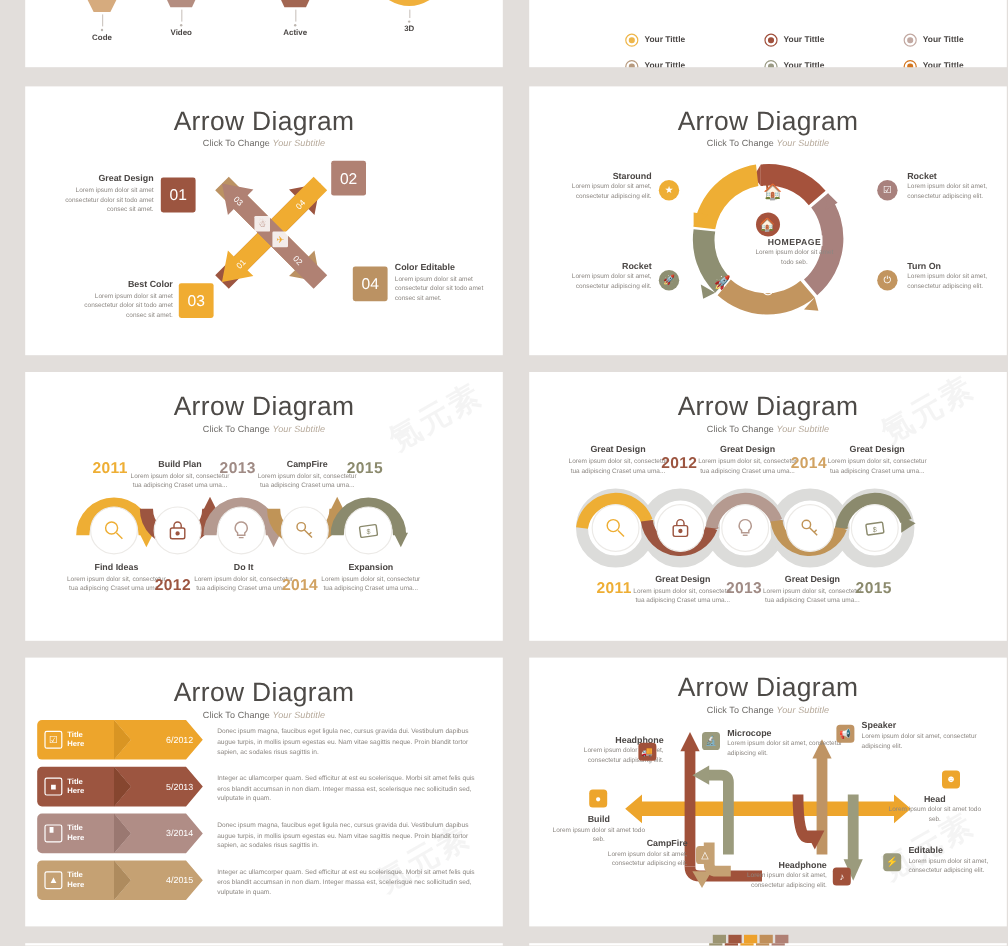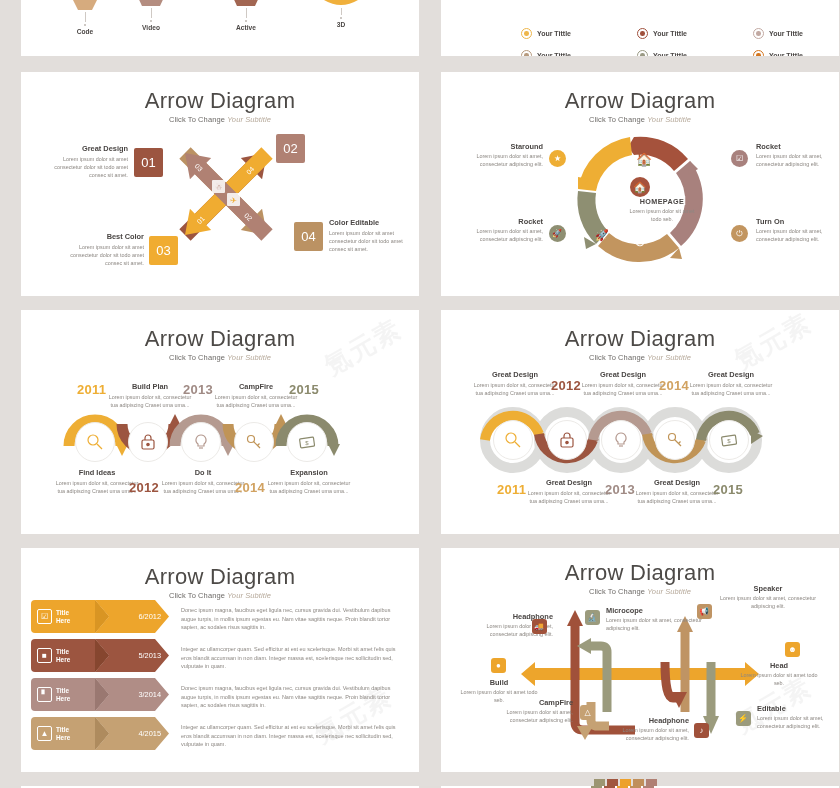--- a/index.html
+++ b/index.html
@@ -628,21 +628,21 @@
       </div>
       <div class="sq-ic" style="left:91px;top:71px;background:#a0513a;">🚚</div>
 
       <div class="sq-ic" style="left:144px;top:62px;background:#9b9b7d;">🔬</div>
       <div style="position:absolute;left:165px;top:58px;width:98px;" class="ta-l">
         <div class="h4">Microcope</div>
         <div class="p" style="margin-top:2px;">Lorem ipsum dolor sit amet, consectetur adipiscing elit.</div>
       </div>
 
       <div class="sq-ic" style="left:256px;top:56px;background:#bf9464;">📢</div>
-      <div style="position:absolute;left:277px;top:36px;width:100px;text-align:center;" class="ta-l">
+      <div style="position:absolute;left:277px;top:52px;width:100px;" class="ta-l">
         <div class="h4">Speaker</div>
         <div class="p" style="margin-top:2px;">Lorem ipsum dolor sit amet, consectetur adipiscing elit.</div>
       </div>
 
       <div class="sq-ic" style="left:344px;top:94px;background:#eda52c;">☻</div>
       <div style="position:absolute;left:296px;top:113px;width:84px;" class="ta-c">
         <div class="h4">Head</div>
         <div class="p" style="margin-top:2px;">Lorem ipsum dolor sit amet todo seb.</div>
       </div>
 

